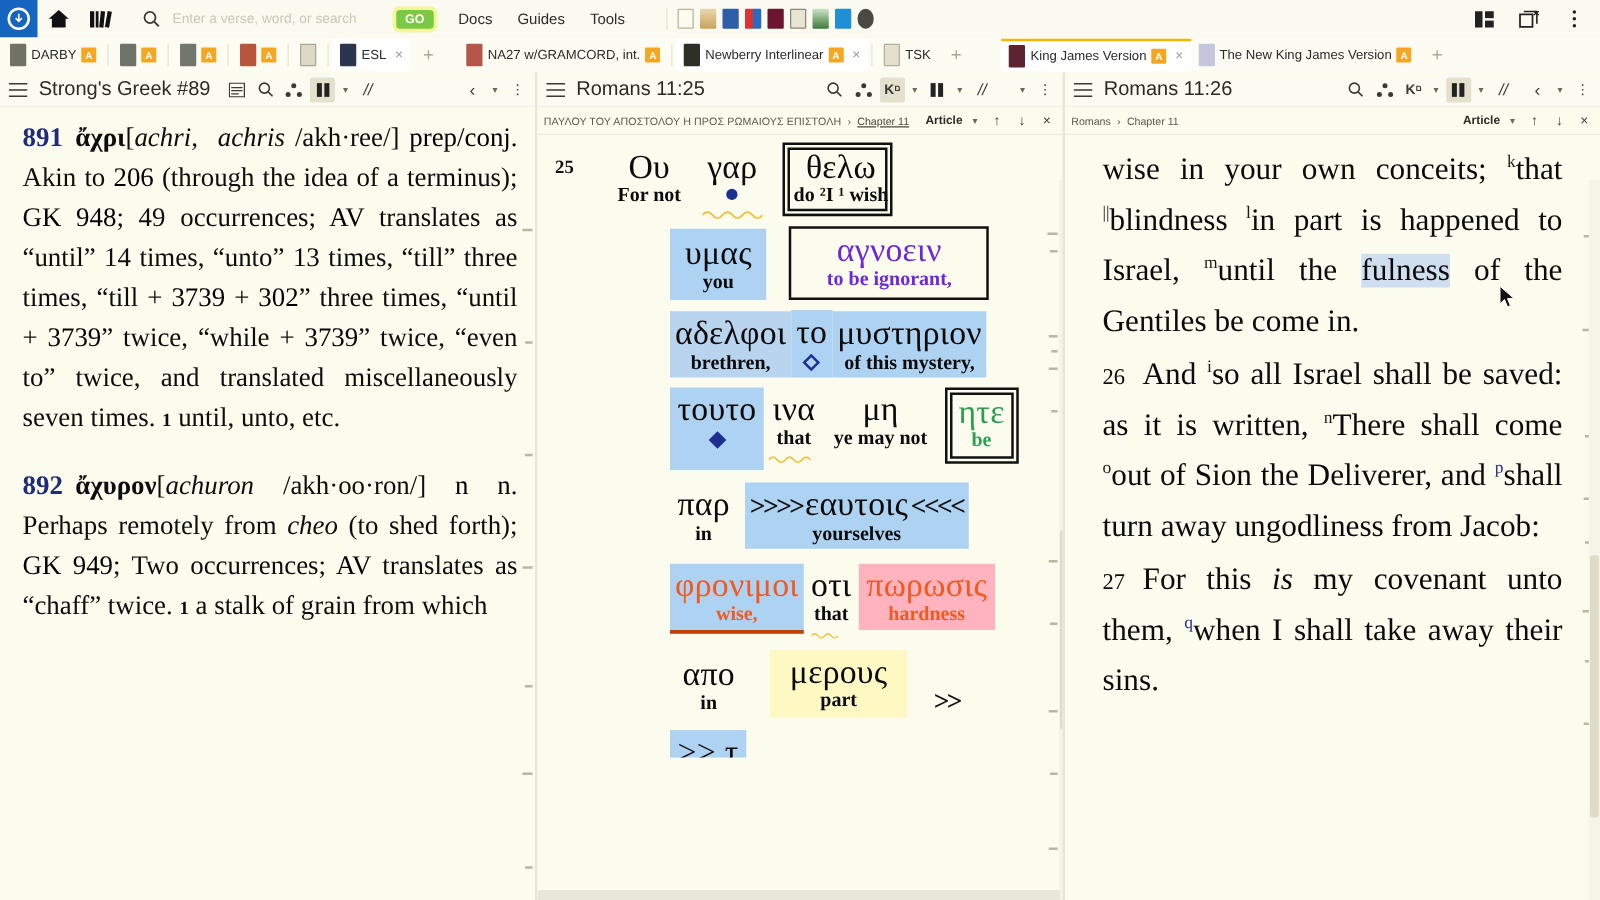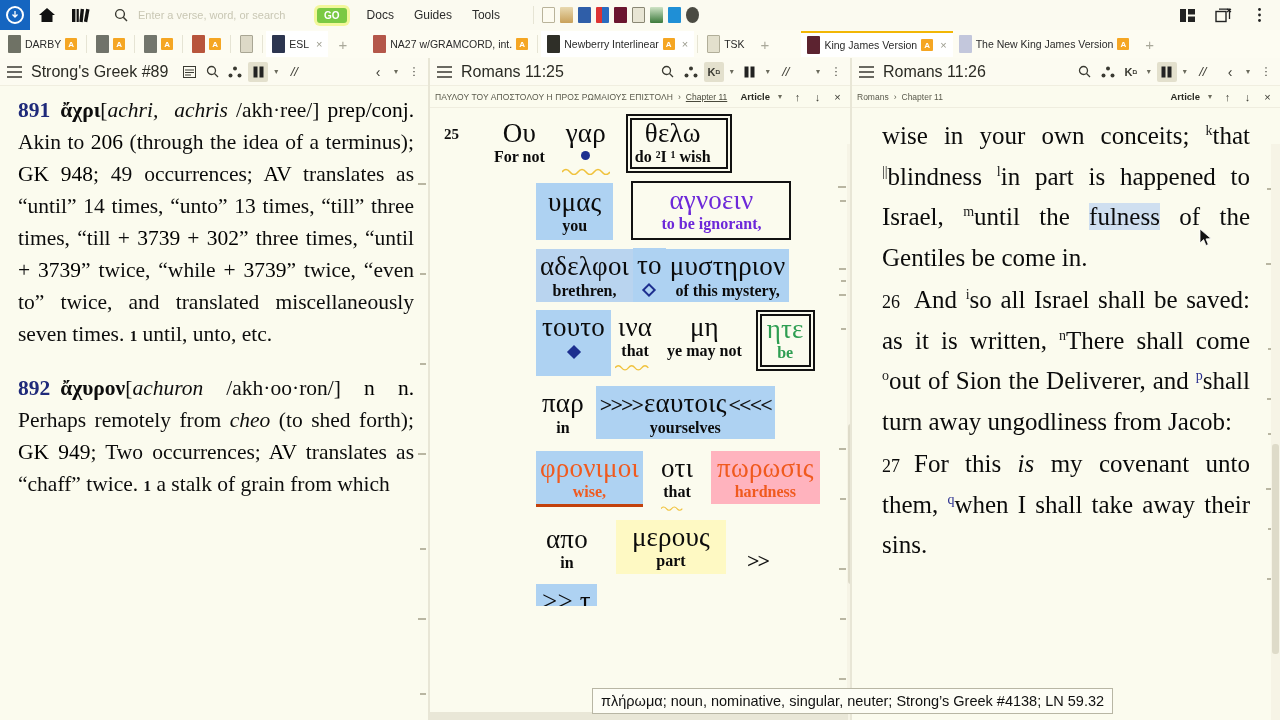--- a/index.html
+++ b/index.html
@@ -119,21 +119,21 @@
 
   .inter-body {
     position: relative; height: calc(100% - 50px); padding: 6px 14px 0 14px;
     font-family: "Liberation Serif", serif; background: #fbfbee; overflow: hidden;
   }
   .irow { display: flex; align-items: flex-end; margin-bottom: 2px; }
   .cell { display: flex; flex-direction: column; align-items: center; padding: 0 3px; position: relative; }
   .gk { font-size: 27px; line-height: 1.12; color: #0b0b0b; letter-spacing: 0.2px; }
   .en { font-size: 16px; font-weight: bold; line-height: 1.15; color: #0b0b0b; }
   .vnum { font-size: 15px; font-weight: bold; color: #111; align-self: flex-start; padding-top: 12px; }
-  .boxed-cell { border: 2.5px solid #111; padding: 2px 19px 4px 7px; background: #fbfbee; }
+  .boxed-cell { border: 2.5px solid #111; padding: 2px 1px 4px 7px; background: #fbfbee; }
   .boxed-cell.dbl { box-shadow: inset 0 0 0 2px #fbfbee, inset 0 0 0 4px #111; }
   .hl-blue { background: #aed2f2; }
   .hl-blue-soft { background: #b9d4ef; }
   .hl-pink { background: #ffb3be; }
   .hl-yellow { background: #fef9c3; }
   .red { color: #6d28d9; }
   .green { color: #2e9e52; }
   .orange { color: #f05a1e; }
   .dot-blue { width: 9px; height: 9px; background: #1d2f8f; border-radius: 50%; margin: 3px 0; }
   .diamond { width: 10px; height: 10px; background: #1d2f8f; transform: rotate(45deg); margin: 5px 0; }
@@ -519,21 +519,21 @@
           </span>
           <span class="arrows">&lt;&lt;&lt;&lt;</span>
         </div>
       </div>
 
       <div class="irow" style="margin-top:12px;align-items:flex-start">
         <div class="cell hl-blue" style="margin-left:92px;padding:2px 4px;border-bottom:3px solid #c2410c">
           <div class="gk orange">φρονιμοι</div>
           <div class="en orange">wise,</div>
         </div>
-        <div class="cell" style="padding:2px 18px">
+        <div class="cell" style="padding:2px 6px">
           <div class="gk">οτι</div>
           <div class="en">that</div>
           <svg class="squiggle" viewBox="0 0 48 8" style="margin-top:2px;width:32px">
             <path d="M0 5 q4 -5 8 0 t8 0 t8 0 t8 0" stroke="#f0c23c" stroke-width="1.6" fill="none"></path>
           </svg>
         </div>
         <div class="cell hl-pink" style="padding:2px 6px">
           <div class="gk orange">πωρωσις</div>
           <div class="en orange">hardness</div>
         </div>
@@ -655,21 +655,18 @@
       <div class="tick" style="top:340px; width:8px"></div>
       <div class="tick" style="top:380px; width:6px"></div>
       <div class="tick" style="top:430px; width:7px"></div>
     </div>
 
     <div class="vscroll">
       <div class="thumb" style="top:300px;height:210px"></div>
     </div>
   </div>
 
-  <div class="tooltip">
-    <span>πλήρωμα; noun, nominative, singular, neuter; Strong’s Greek #4138; LN 59.32</span>
-  </div>
 
   <svg style="position:absolute;left:1199px;top:228px;z-index:50" width="14" height="20" viewBox="0 0 14 20">
     <path d="M1 1 L1 15 L4.6 11.6 L7 17.5 L9.3 16.5 L7 10.9 L12 10.6 Z" fill="#111" stroke="#fff" stroke-width="0.8"></path>
   </svg>
 
 </div>
 
 </body></html>

